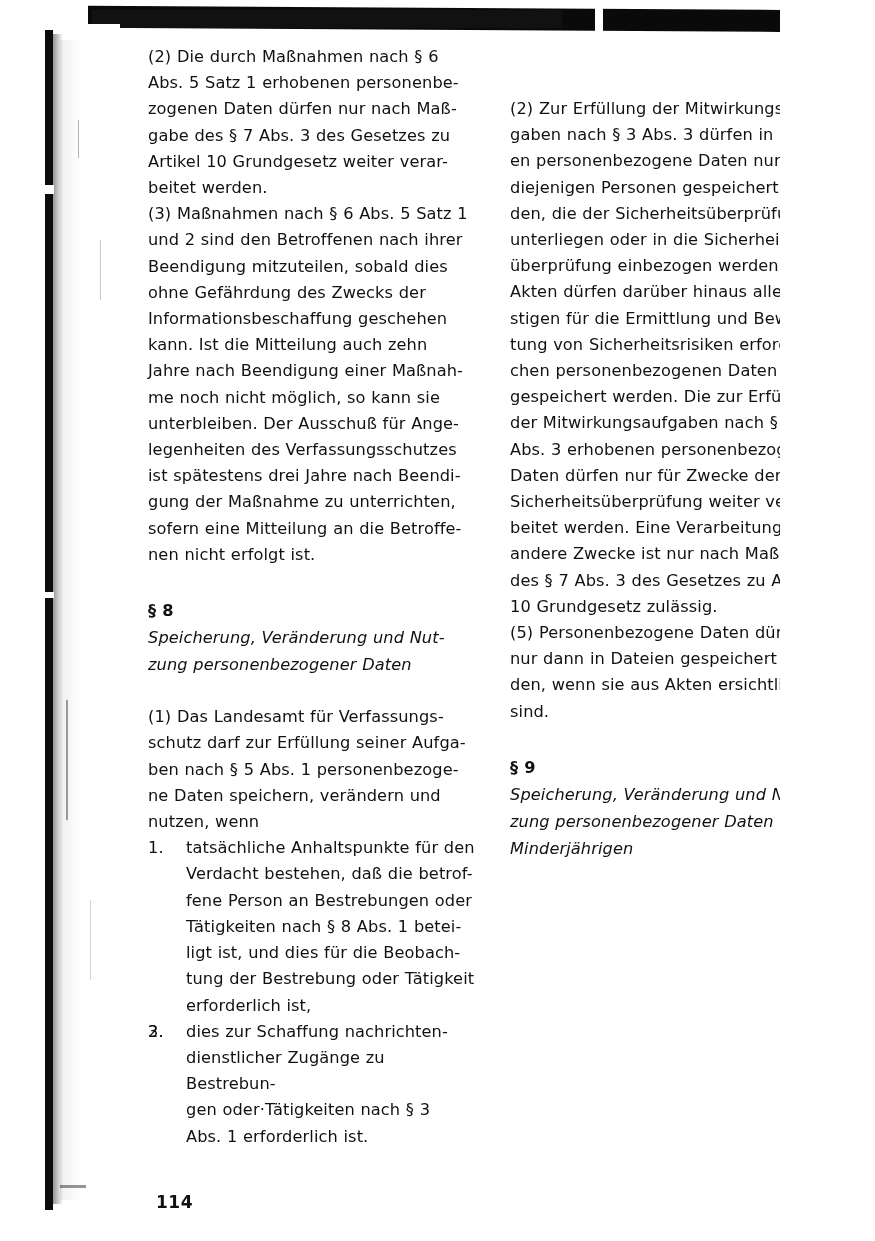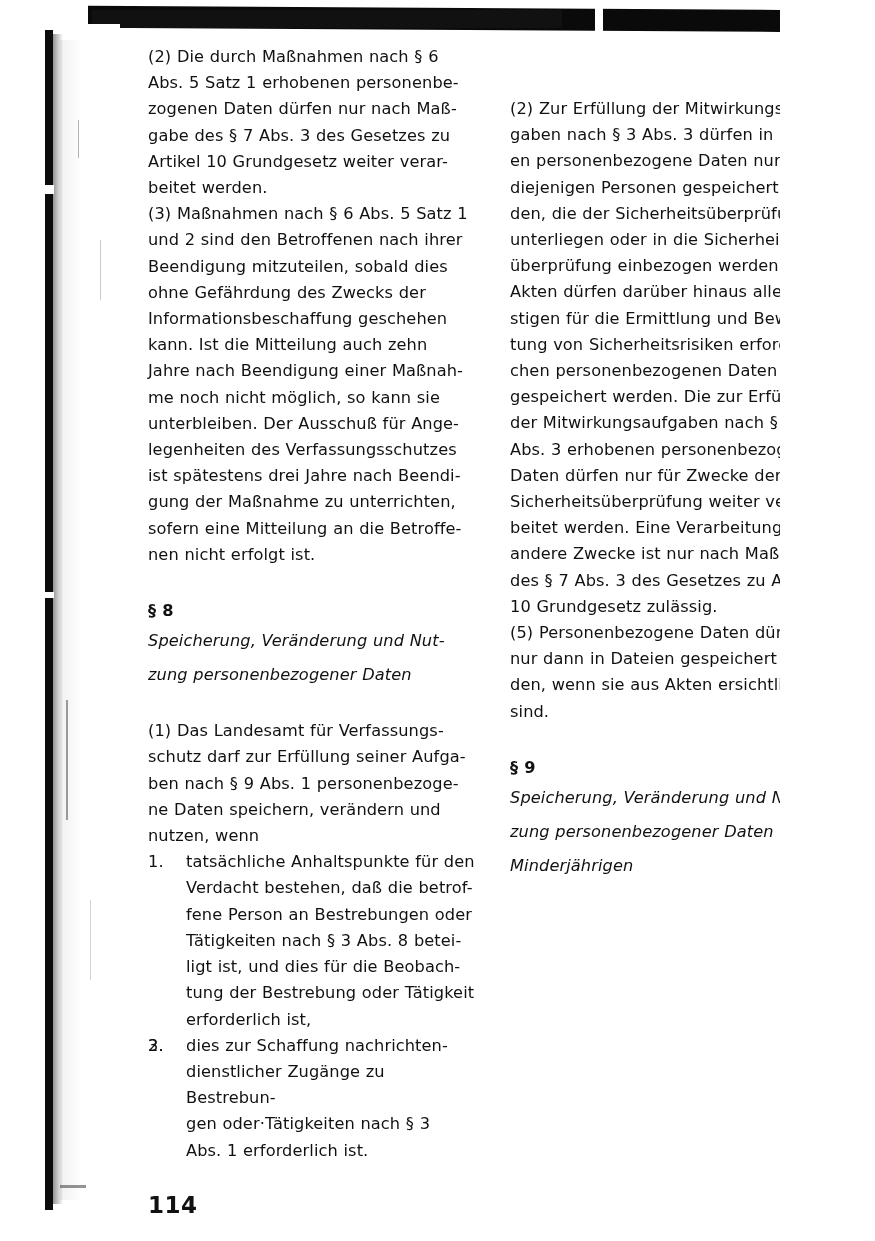--- a/index.html
+++ b/index.html
@@ -114,21 +114,21 @@
   .sec-num {
     margin: 0;
     font-weight: bold;
     font-size: 16.2px;
     line-height: 26.2px;
   }
   .sec-title {
     margin: 0;
     font-style: italic;
     font-size: 16.2px;
-    line-height: 34px;
+    line-height: 27px;
     white-space: pre-line;
   }
 
   ol.numlist {
     margin: 0;
     padding: 0;
     list-style: none;
   }
   ol.numlist li {
     position: relative;
@@ -137,24 +137,24 @@
     white-space: pre-line;
   }
   ol.numlist li .marker {
     position: absolute;
     left: 0;
     top: 0;
   }
 
   .page-number {
     position: absolute;
-    left: 148px;
+    left: 156px;
     top: 1192px;
     font-weight: bold;
-    font-size: 23px;
+    font-size: 17px;
     color: #111111;
     letter-spacing: 0.5px;
   }
 </style>
 </head>
 <body>
 
 <div id="page">
 
   <div class="scan-top-band"></div>
@@ -204,29 +204,29 @@
     <div class="gap-md"></div>
 
     <p class="sec-num">§ 8</p>
     <p class="sec-title">Speicherung, Veränderung und Nut-
 zung personenbezogener Daten</p>
 
     <div class="gap-sm"></div>
 
     <p class="para">(1)  Das Landesamt für Verfassungs-
 schutz darf zur Erfüllung seiner Aufga-
-ben nach § 9 Abs. 1 personenbezoge-
+ben nach § 5 Abs. 1 personenbezoge-
 ne Daten speichern, verändern und
 nutzen, wenn</p>
 
     <ol class="numlist">
       <li><span class="marker">1.</span><span>tatsächliche Anhaltspunkte für den
 Verdacht bestehen, daß die betrof-
 fene Person an Bestrebungen oder
-Tätigkeiten nach § 3 Abs. 8 betei-
+Tätigkeiten nach § 8 Abs. 1 betei-
 ligt ist, und dies für die Beobach-
 tung der Bestrebung oder Tätigkeit
 erforderlich ist,</span></li>
       <li><span class="marker">2.</span></li>
       <li><span class="marker">3.</span><span>dies zur Schaffung nachrichten-
 dienstlicher Zugänge zu Bestrebun-
 gen oder·Tätigkeiten nach § 3
 Abs. 1 erforderlich ist.</span></li>
     </ol>
   </div>

